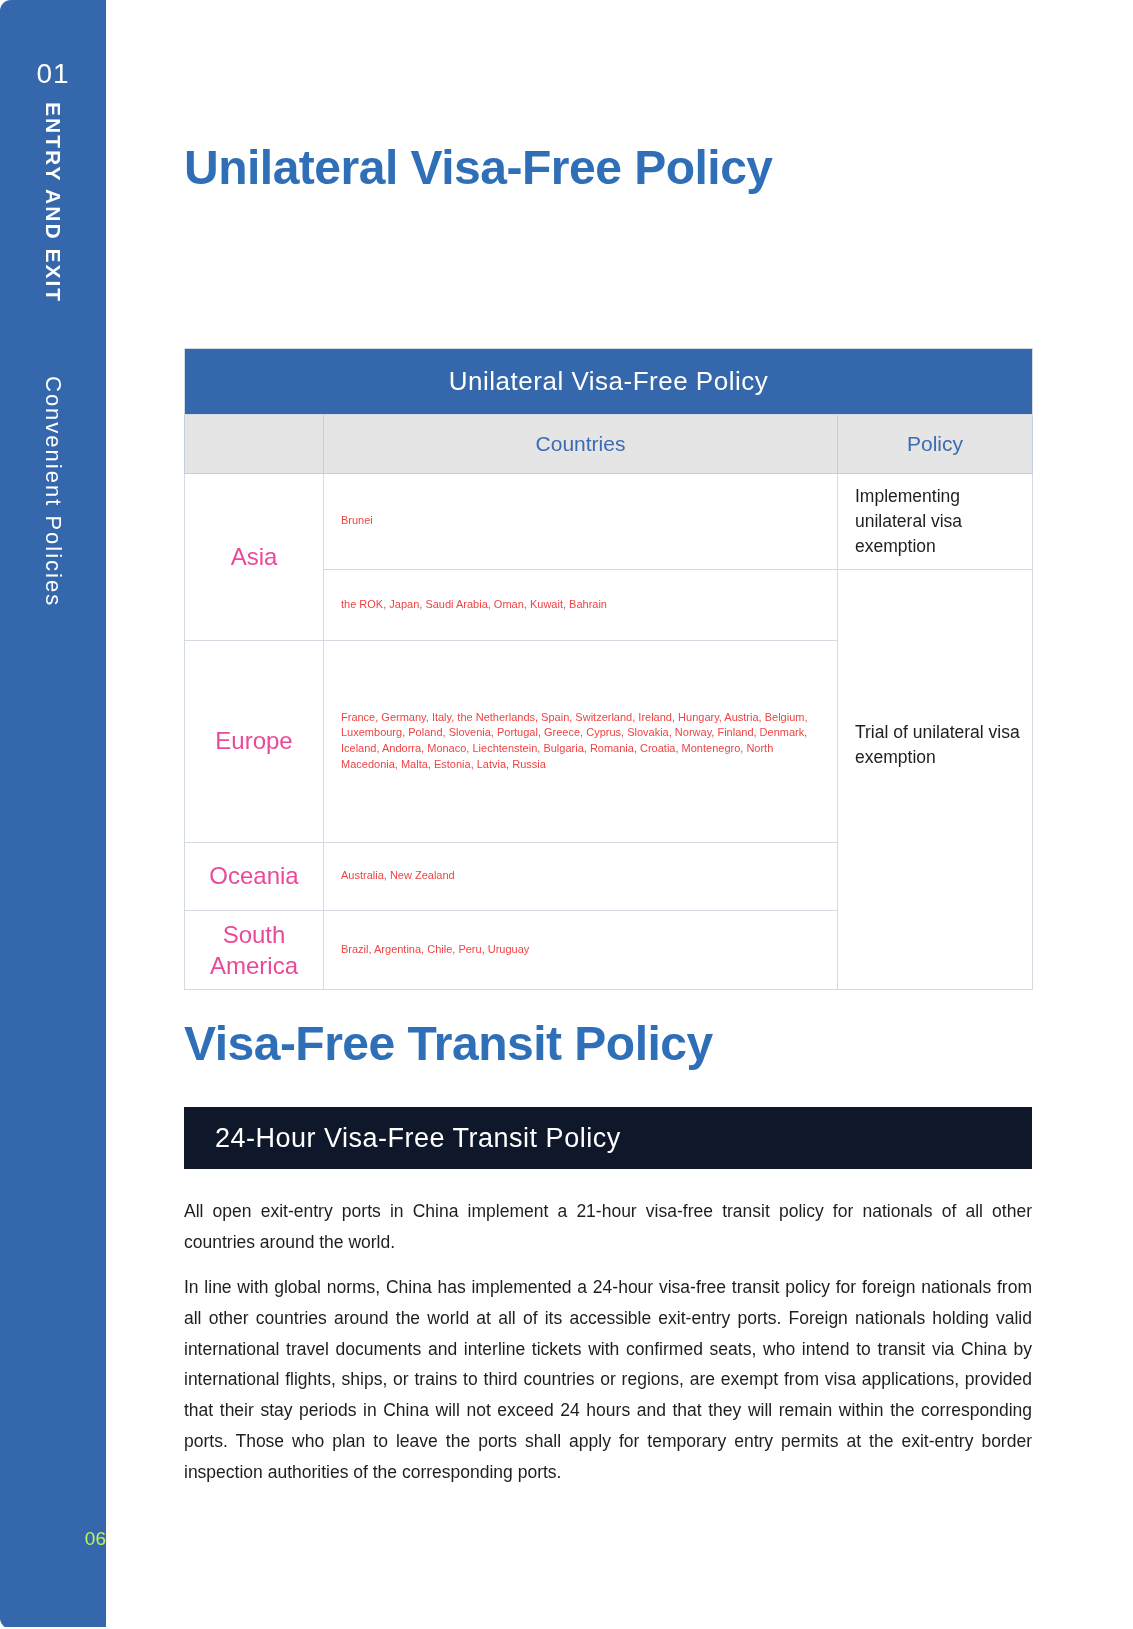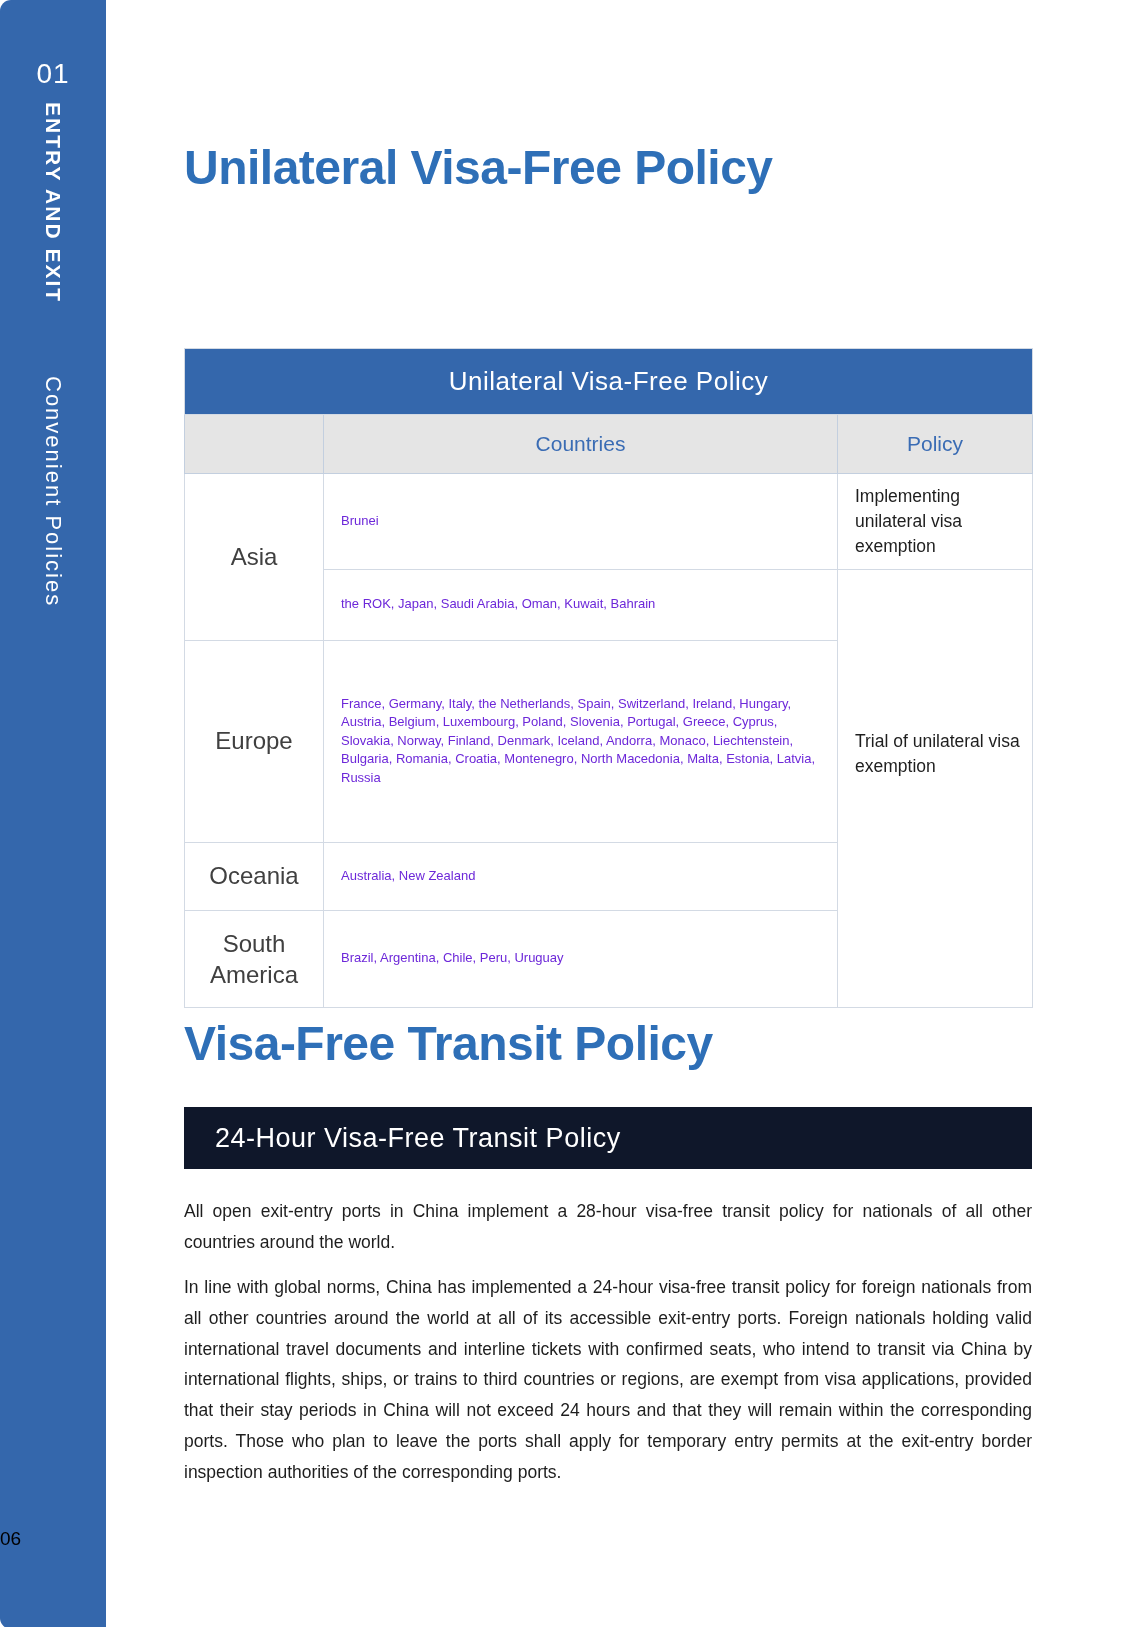--- a/index.html
+++ b/index.html
@@ -20,21 +20,21 @@
     text-align:center; font-size:28px; letter-spacing:1px; color:#ffffff;
   }
   .vert {
     position:absolute; left:50%; transform:translateX(-50%);
     writing-mode:vertical-rl; color:#ffffff; white-space:nowrap;
   }
   .vert.bold { top:102px; font-size:21px; font-weight:bold; letter-spacing:2px; }
   .vert.reg  { top:376px; font-size:22px; font-weight:normal; letter-spacing:2px; }
   .page-num {
     position:absolute; top:1528px; left:0; width:100%;
-    text-align:left; font-size:19px; color:#000000;
+    text-align:right; font-size:19px; color:#bef264;
   }
 
   
   .content { position:absolute; left:184px; top:0; width:848px; height:100%; }
 
   .h1 {
     position:absolute; left:0; width:100%;
     color:#2E6FB7; font-weight:bold; letter-spacing:-0.5px;
     font-size:48px; line-height:1.15;
   }
@@ -64,25 +64,25 @@
     color:#ffffff; font-size:26px; font-weight:normal;
     letter-spacing:0.5px; text-align:center; vertical-align:middle;
   }
   .t-cols th {
     height:59px; background:#e5e5e5; color:#3A6CB4;
     font-size:21px; font-weight:normal; text-align:center; vertical-align:middle;
     border-color:#c3cfdf;
   }
   .region {
     text-align:center; vertical-align:middle;
-    color:#404040; font-size:24px; line-height:1.3; padding:17px;
+    color:#ec4899; font-size:24px; line-height:1.3; padding:8px;
   }
   .countries {
     text-align:left; vertical-align:middle;
-    color:#6d28d9; font-size:13px; line-height:1.42;
+    color:#ef4444; font-size:11px; line-height:1.42;
     padding:10px 10px 10px 17px;
   }
   .policy {
     text-align:left; vertical-align:middle;
     color:#1e1e1e; font-size:17.5px; line-height:1.42;
     padding:10px 10px 10px 17px;
   }
   .policy.trial { padding-bottom:78px; }
   tr.r-brunei  { height:87px; }
   tr.r-rok     { height:71px; }
@@ -155,18 +155,18 @@
         </tr>
       </tbody>
     </table>
 
     <h2 class="h1 h2">Visa-Free Transit Policy</h2>
 
     <div class="banner">
       <span>24-Hour Visa-Free Transit Policy</span>
     </div>
 
-    <p class="para p1">All open exit-entry ports in China implement a 28-hour visa-free transit policy for nationals of all other countries around the world.</p>
+    <p class="para p1">All open exit-entry ports in China implement a 21-hour visa-free transit policy for nationals of all other countries around the world.</p>
 
     <p class="para p2">In line with global norms, China has implemented a 24-hour visa-free transit policy for foreign nationals from all other countries around the world at all of its accessible exit-entry ports. Foreign nationals holding valid international travel documents and interline tickets with confirmed seats, who intend to transit via China by international flights, ships, or trains to third countries or regions, are exempt from visa applications, provided that their stay periods in China will not exceed 24 hours and that they will remain within the corresponding ports. Those who plan to leave the ports shall apply for temporary entry permits at the exit-entry border inspection authorities of the corresponding ports.</p>
 
   </main>
 </div>
 
 </body></html>

